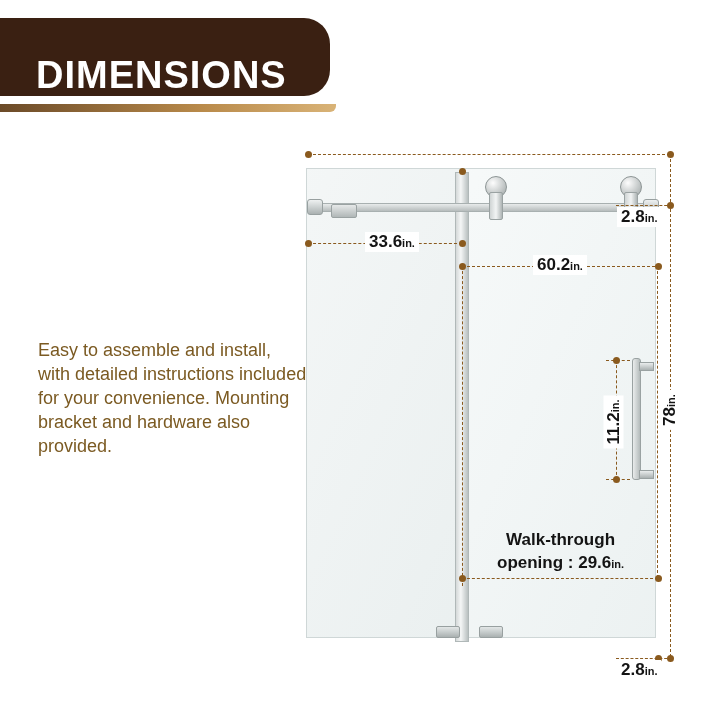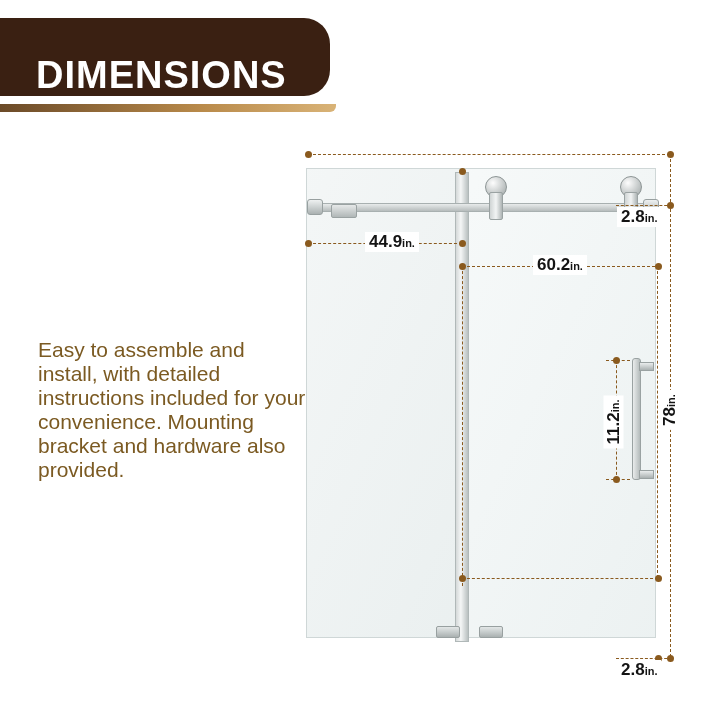--- a/index.html
+++ b/index.html
@@ -34,21 +34,21 @@
     width:336px;height:8px;
     background:linear-gradient(90deg,#6b4a28 0%,#b98a4a 60%,#d9b377 100%);
     border-bottom-right-radius:6px;
   }
 
   
   .blurb{
     position:absolute;left:38px;top:338px;
     width:270px;
     color:#7b5a22;
-    font-size:21px;
+    font-size:18px;
     line-height:24px;
   }
 
   
   .glass-fixed{
     position:absolute;left:306px;top:168px;
     width:156px;height:468px;
     background:linear-gradient(115deg,rgba(243,246,246,.95),rgba(232,238,238,.9));
     border:1px solid #cfd7d7;
   }
@@ -187,21 +187,21 @@
   <div class="foot f1"></div>
   <div class="foot f2"></div>
 
   <div class="dim-h" style="left:308px;top:154px;width:362px;"></div>
   <div class="dot" style="left:305px;top:151px;"></div>
   <div class="dot" style="left:667px;top:151px;"></div>
 
   <div class="dim-h" style="left:308px;top:243px;width:154px;"></div>
   <div class="dot" style="left:305px;top:240px;"></div>
   <div class="dot" style="left:459px;top:240px;"></div>
-  <div class="dim-label" style="left:365px;top:232px;"><span>44.9</span><span class="unit">in.</span></div>
+  <div class="dim-label" style="left:365px;top:232px;"><span>33.6</span><span class="unit">in.</span></div>
 
   <div class="dim-h" style="left:462px;top:266px;width:198px;"></div>
   <div class="dot" style="left:459px;top:263px;"></div>
   <div class="dot" style="left:655px;top:263px;"></div>
   <div class="dim-label" style="left:533px;top:255px;"><span>60.2</span><span class="unit">in.</span></div>
 
   <div class="dot" style="left:459px;top:168px;"></div>
 
   <div class="dim-h" style="left:616px;top:205px;width:56px;"></div>
   <div class="dot" style="left:667px;top:202px;"></div>
@@ -220,14 +220,18 @@
   <div class="dim-h" style="left:606px;top:479px;width:24px;"></div>
   <div class="dot" style="left:613px;top:357px;"></div>
   <div class="dot" style="left:613px;top:476px;"></div>
   <div class="dim-label rot" style="left:587px;top:412px;"><span>11.2</span><span class="unit">in.</span></div>
 
   <div class="dim-v" style="left:462px;top:266px;height:320px;"></div>
   <div class="dim-h" style="left:462px;top:578px;width:196px;"></div>
   <div class="dot" style="left:459px;top:575px;"></div>
   <div class="dot" style="left:655px;top:575px;"></div>
   <div class="dim-v" style="left:657px;top:266px;height:312px;"></div>
+  <div class="note" style="left:497px;top:528px;">
+    <span>Walk-through</span><br>
+    <span>opening : 29.6</span><span class="unit" style="font-size:11px;">in.</span>
+  </div>
 
 </div>
 
 </body></html>

